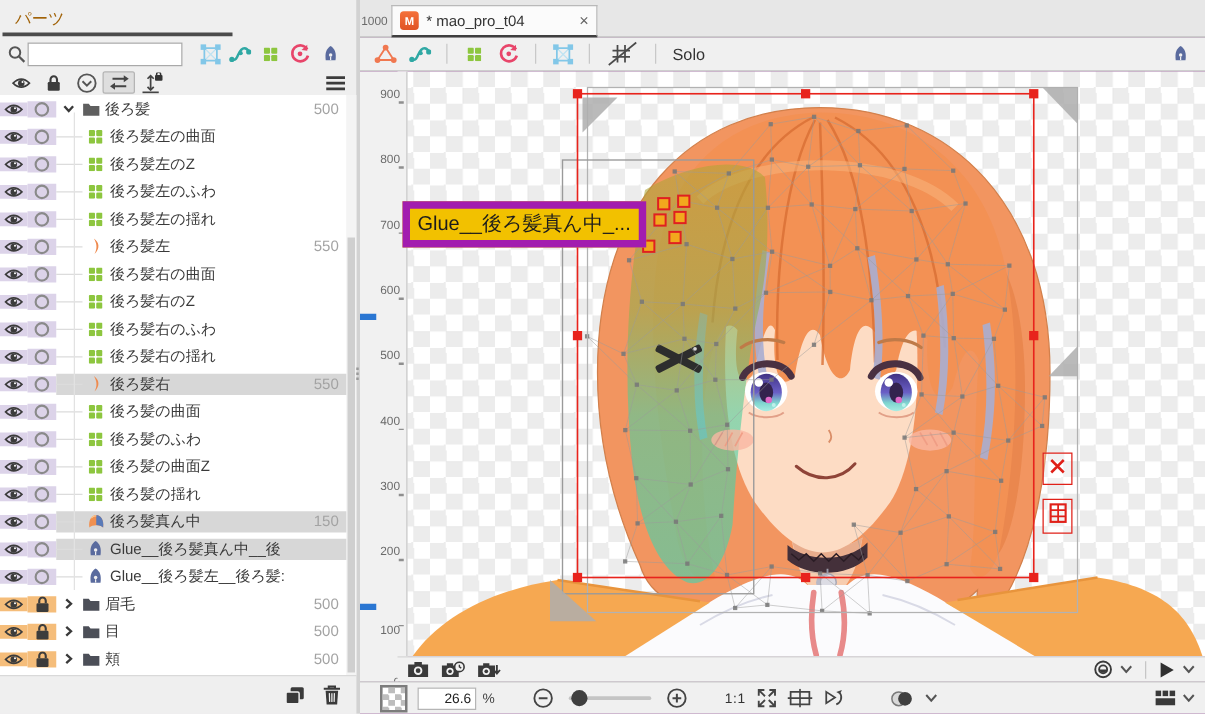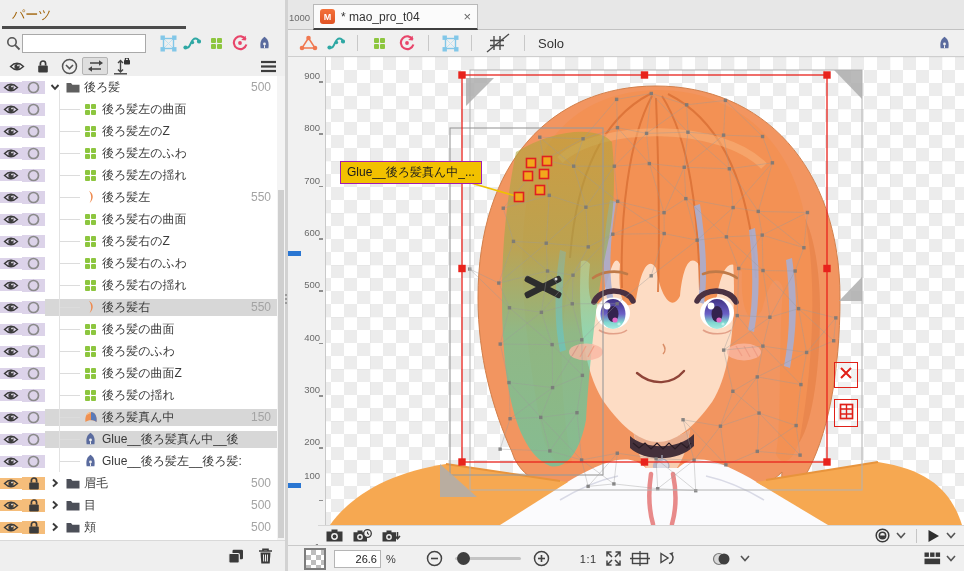--- a/index.html
+++ b/index.html
@@ -25,21 +25,21 @@
 .tree{flex:1;background:#fff;position:relative;overflow:hidden;}
 .guide{position:absolute;left:59px;top:14px;height:382px;width:1px;background:#e2e2e2;}
 .trow{display:flex;height:22px;align-items:center;}
 .cell{width:22px;flex:none;display:flex;align-items:center;justify-content:center;}
 .cell.lk{width:23px;}
 .g-purple{background:#dcd3e9;}
 .g-orange{background:#f5bd7a;}
 .tcontent{flex:1;display:flex;align-items:center;min-width:0;padding-right:14px;}
 .tcontent.sel{background:#d7d7d7;}
 .d0{padding-left:5px;}
-.d1{padding-left:14px;}
+.d1{}
 .exp{width:14px;flex:none;display:flex;align-items:center;}
 .tick{width:21px;height:1px;border-top:1px solid #dcdcdc;margin-right:2px;flex:none;}
 .ticon{width:17px;flex:none;display:flex;justify-content:center;margin-right:3px;}
 .tlabel{font-size:12px;color:#3a3a3a;white-space:nowrap;overflow:hidden;}
 .tval{margin-left:auto;font-size:12px;color:#a3a3a3;padding-left:6px;flex:none;}
 .tree-scrollbar{position:absolute;right:0;top:0;bottom:0;width:8px;background:#f4f4f4;}
 .tree-thumb{position:absolute;right:1px;top:114px;width:6px;height:348px;background:#cfcfcf;}
 .lp-footer{height:31px;flex:none;border-top:1px solid #d9d9d9;background:#efefef;
  display:flex;align-items:center;justify-content:flex-end;gap:14px;padding-right:12px;}
 .panel-dots{position:absolute;right:-2px;top:294px;width:2px;z-index:5;}
@@ -66,22 +66,22 @@
  repeating-conic-gradient(#ececec 0% 25%, #ffffff 0% 50%) 0 0/26px 26px;}
 .vp-canvas:after{content:"";position:absolute;inset:0;background:
  linear-gradient(to right,rgba(0,0,0,0.025) 1px,transparent 1px) 0 0/52px 52px,
  linear-gradient(to bottom,rgba(0,0,0,0.025) 1px,transparent 1px) 0 0/52px 52px;}
 .ruler{position:absolute;left:0;top:0;width:38px;bottom:0;background:#f1f1f1;
  border-right:1px solid #c9c9c9;z-index:3;}
 .rlabel{position:absolute;right:5px;font-size:9.5px;color:#6a6a6a;}
 .rtick{position:absolute;right:2px;width:4px;height:1.5px;background:#8f8f8f;}
 .rblue{position:absolute;left:0;width:13px;height:4.5px;background:#2a76d2;}
 svg.art{position:absolute;left:0;top:0;z-index:2;}
-.glue-label{position:absolute;left:34px;top:104px;background:#f2c100;border:1px solid #a21caf;
- color:#1c1c1c;font-size:12px;padding:2px 6px;white-space:nowrap;z-index:6;margin-left:18px;}
+.glue-label{position:absolute;left:34px;top:104px;background:#f2c100;border:6px solid #a21caf;
+ color:#1c1c1c;font-size:16px;padding:2px 6px;white-space:nowrap;z-index:6;}
 .ov-btn{position:absolute;width:24px;display:flex;align-items:center;justify-content:center;
  border:1.6px solid #e02018;background:rgba(255,255,255,0.25);z-index:6;}
 .ov-x{left:546px;top:305px;height:26px;}
 .ov-grid{left:546px;top:342px;height:28px;}
 .vp-footer{position:absolute;left:30px;right:0;bottom:0;height:20px;background:#f1f1f1;
  border-top:1px solid #d6d6d6;display:flex;align-items:center;gap:10px;padding:0 8px;z-index:4;}
 .vpf-right{margin-left:auto;display:flex;align-items:center;gap:6px;}
 .vpf-sep{width:1px;height:14px;background:#c6c6c6;margin:0 4px;}
 .bottom-bar{height:26px;flex:none;background:#f0f0f0;border-top:1px solid #c9c9c9;
  display:flex;align-items:center;padding:0 8px 0 16px;gap:8px;}
@@ -1333,21 +1333,21 @@
           <div class="rlabel" style="top: 170.02px;">600</div>
           <div class="rtick" style="top: 181.02px;"></div>
           <div class="rlabel" style="top: 222.35px;">500</div>
           <div class="rtick" style="top: 233.35px;"></div>
           <div class="rlabel" style="top: 274.68px;">400</div>
           <div class="rtick" style="top: 285.68px;"></div>
           <div class="rlabel" style="top: 327.01px;">300</div>
           <div class="rtick" style="top: 338.01px;"></div>
           <div class="rlabel" style="top: 379.34px;">200</div>
           <div class="rtick" style="top: 390.34px;"></div>
-          <div class="rlabel" style="top: 413px;">100</div>
+          <div class="rlabel" style="top: 442px;">100</div>
           <div class="rtick" style="top: 442.67px;"></div>
           <div class="rlabel" style="top: 484px;">0</div>
           <div class="rblue" style="top: 194px;"></div>
           <div class="rblue" style="top: 426px;"></div>
         </div>
 
       <div class="glue-label">Glue__後ろ髪真ん中_...</div>
 
       <div class="ov-btn ov-x">
         <span><svg width="16" height="16" viewBox="0 0 16 16">

